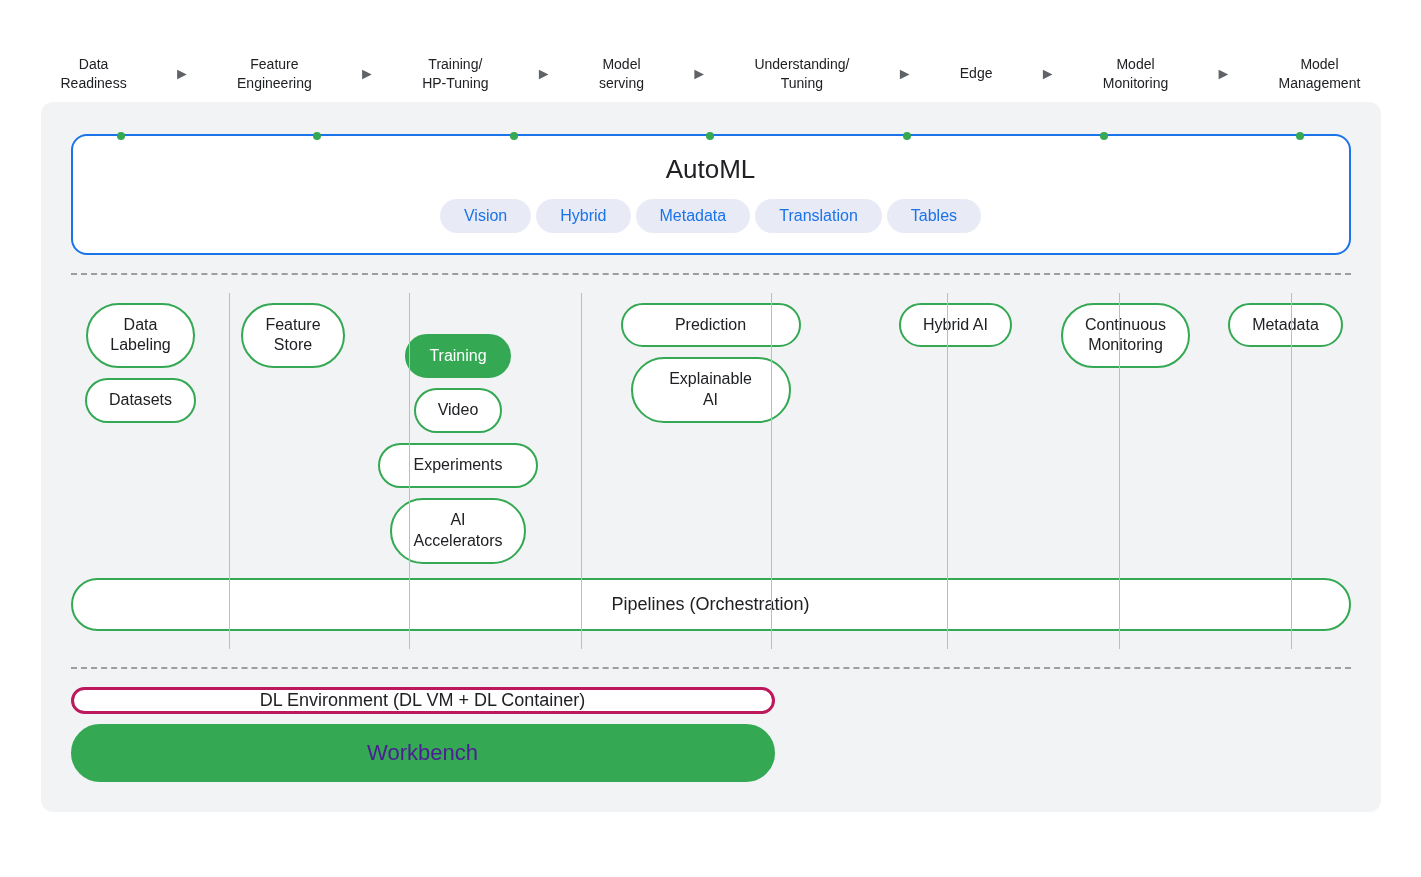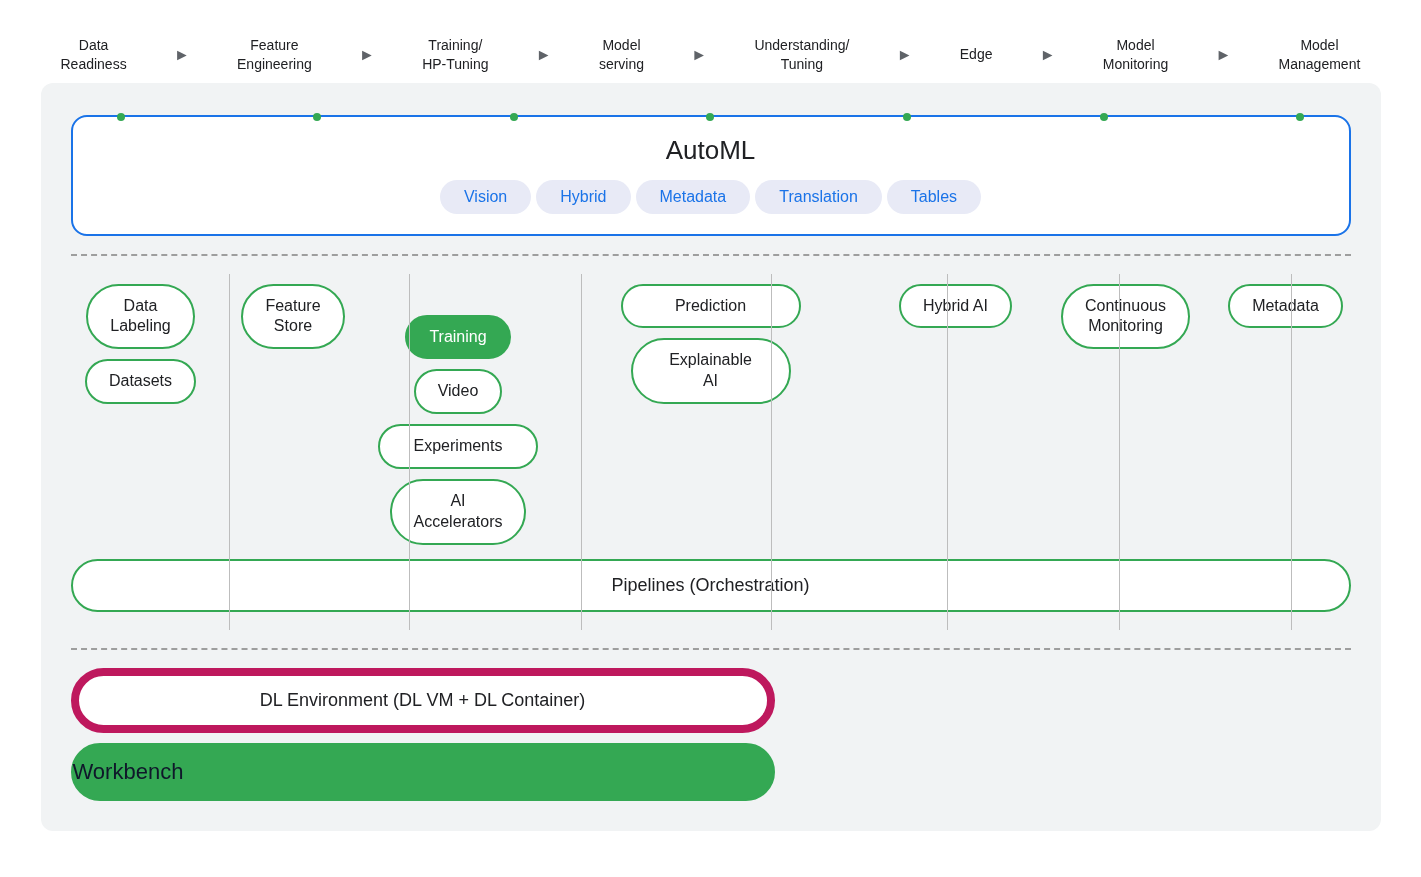--- a/index.html
+++ b/index.html
@@ -127,39 +127,39 @@
       color: #202124;
       width: 100%;
     }
 
     
     .bottom-section {
       margin-top: 8px;
     }
 
     .dl-env-bar {
-      border: 8px solid #be185d;
-      border-radius: 50px;
-      background: #fff;
-      padding: 14px 0;
+      border: 3px solid #be185d;
+      border-radius: 50px;
+      background: #fff;
+      padding: 0 0;
       text-align: center;
       font-size: 18px;
       color: #202124;
       width: 55%;
       margin-bottom: 10px;
     }
 
     .workbench-bar {
       border: 2px solid #34a853;
       border-radius: 50px;
       background: #34a853;
       padding: 14px 0;
-      text-align: left;
+      text-align: center;
       font-size: 22px;
-      color: #0f172a;
+      color: #4c1d95;
       width: 55%;
     }
 
     
     .dot-row {
       display: flex;
       justify-content: space-between;
       padding: 0 30px;
       margin-bottom: -6px;
       position: relative;

